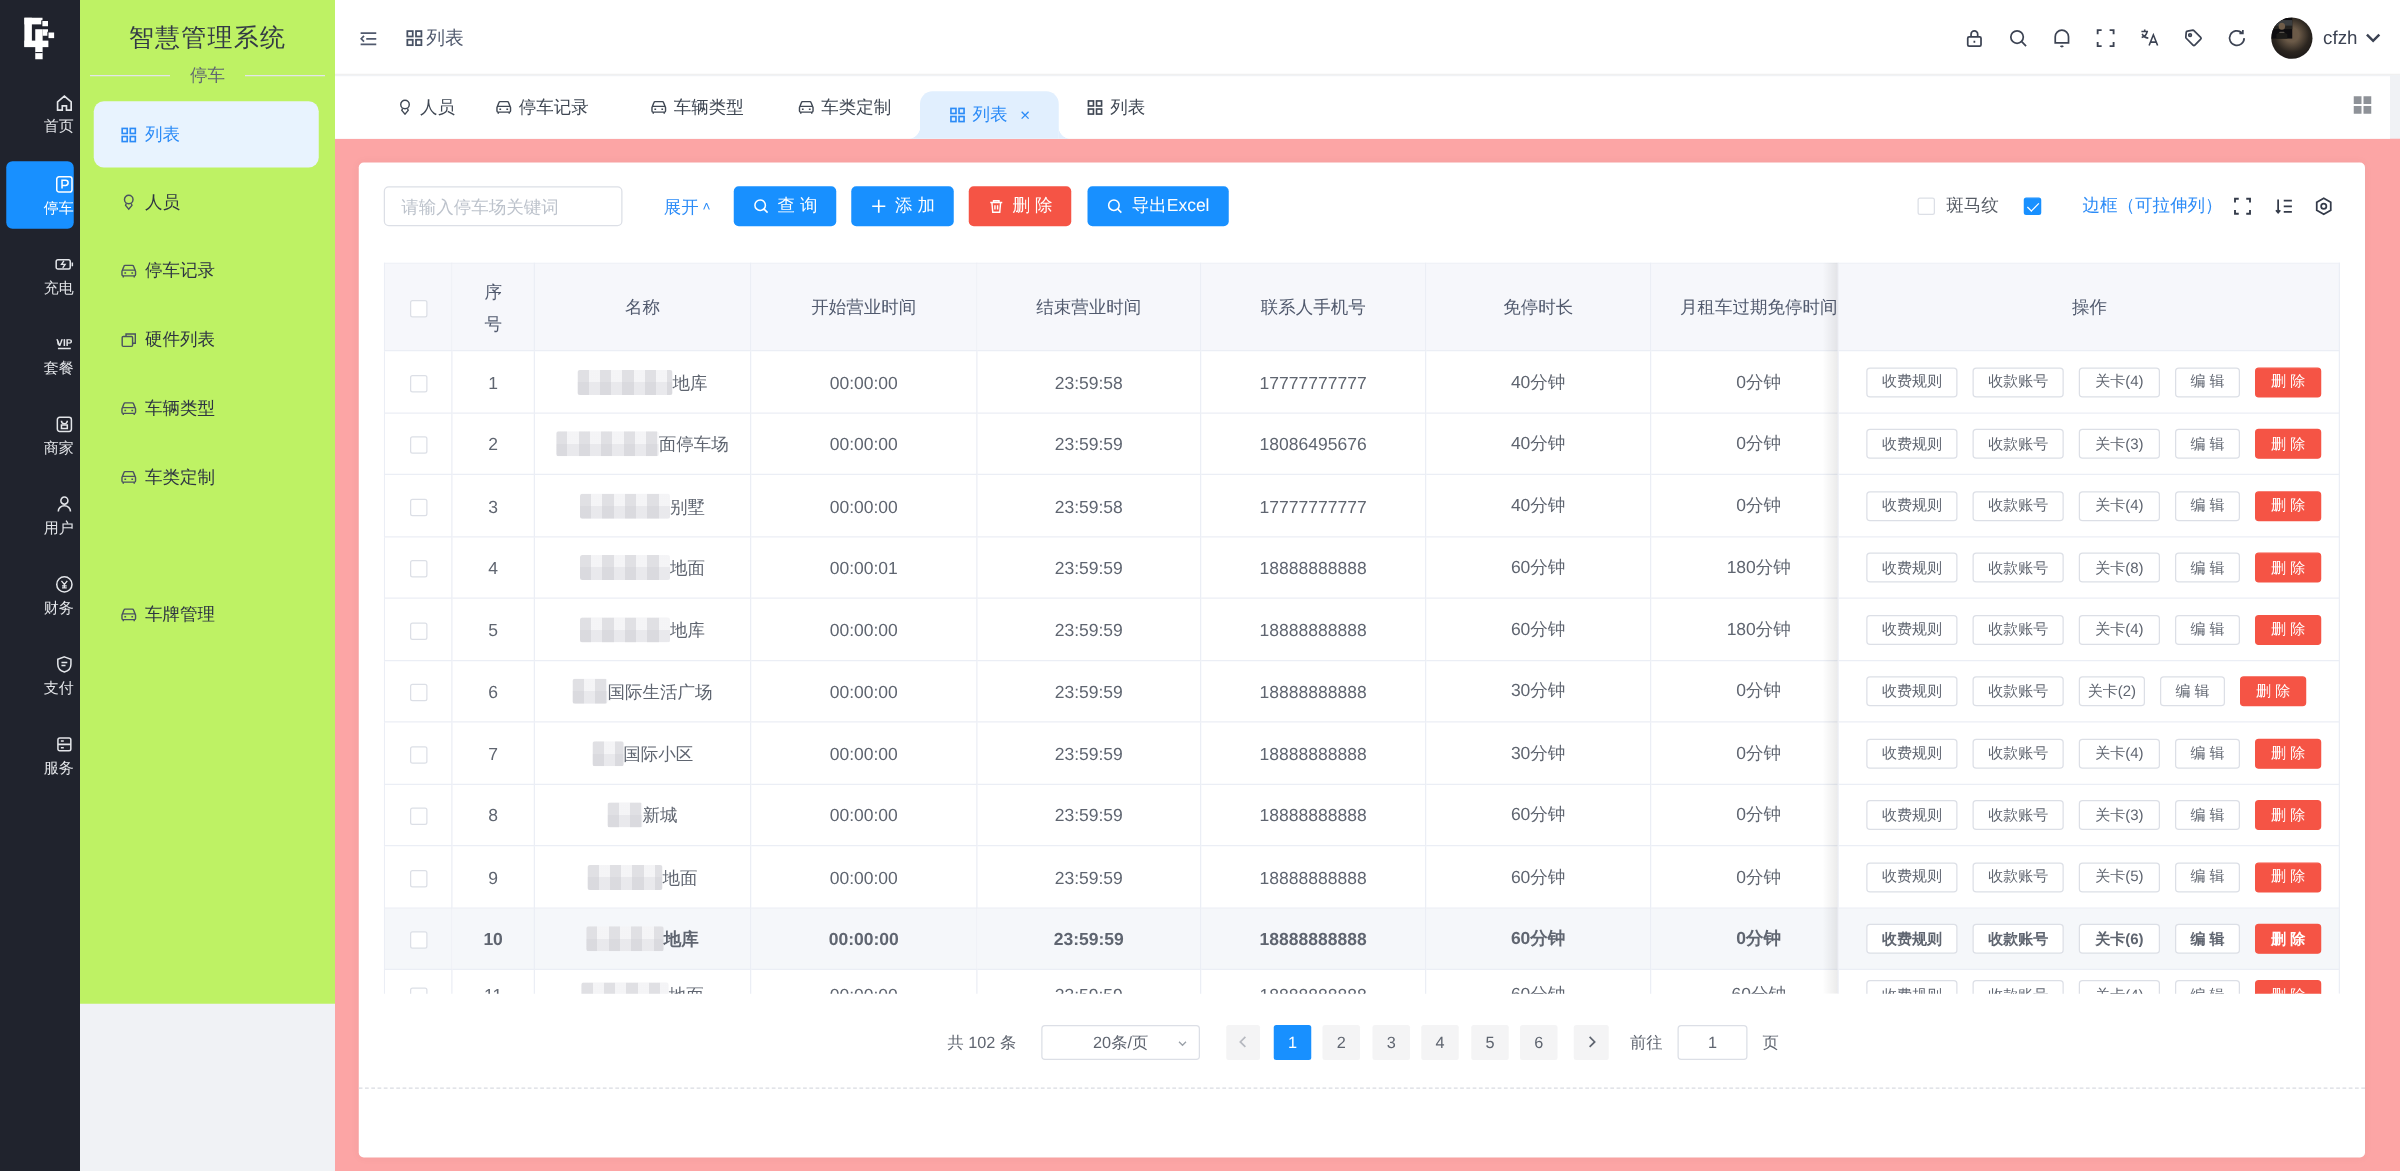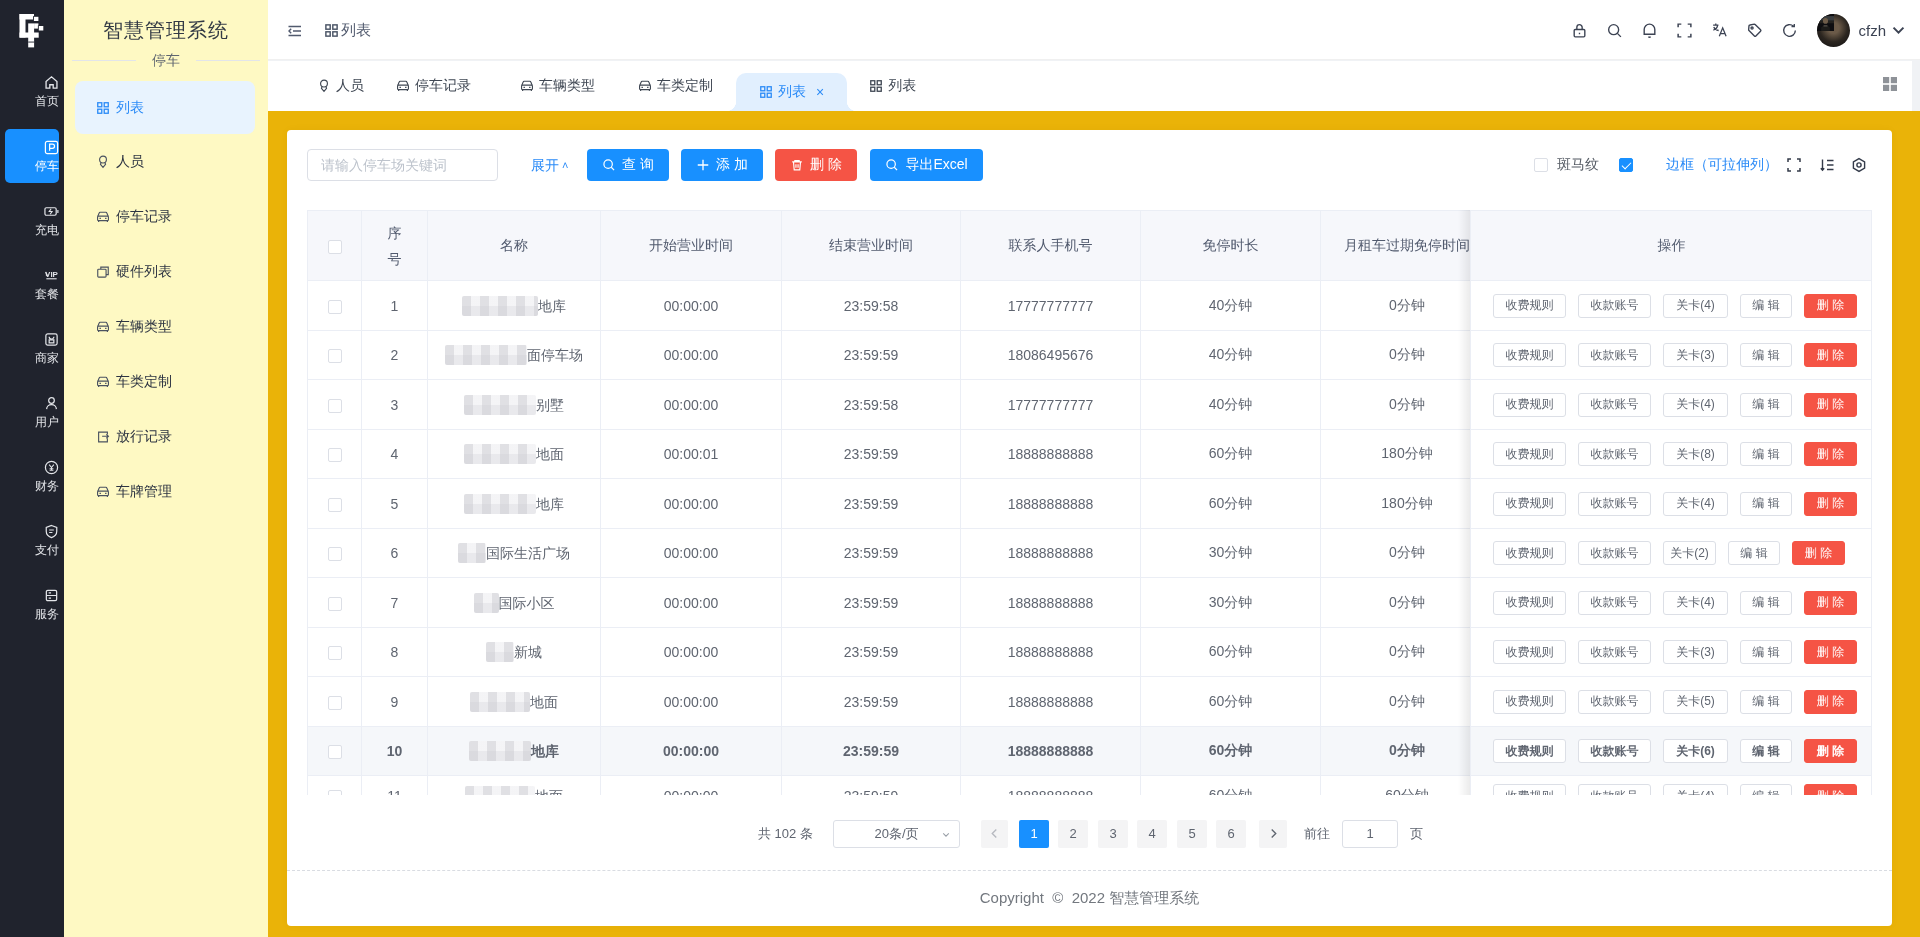--- a/index.html
+++ b/index.html
@@ -5,21 +5,21 @@
 <style>
 *{margin:0;padding:0;box-sizing:border-box;}
 html,body{width:1920px;height:937px;overflow:hidden;font-family:"Liberation Sans",sans-serif;background:#f0f2f5;}
 
 #iconbar{position:absolute;left:0;top:0;width:64px;height:937px;background:#20232d;z-index:30;}
 .ic-item{position:absolute;left:5px;width:54px;height:54px;border-radius:5px;display:flex;flex-direction:column;align-items:flex-end;justify-content:center;color:#e3e5e9;}
 .ic-item svg{width:15px;height:15px;display:block;}
 .ic-item .t{font-size:12px;margin-top:4px;line-height:14px;}
 .ic-item.active{background:#1890ff;color:#fff;}
 
-#menubar{position:absolute;left:64px;top:0;width:204px;height:937px;background:#fef9c3;z-index:20;}
+#menubar{position:absolute;left:64px;top:0;width:204px;height:803px;background:#bef264;z-index:20;}
 #menubar h1{font-size:20px;font-weight:400;color:#333a45;text-align:center;margin-top:17px;letter-spacing:1px;}
 .mdivider{position:absolute;top:53px;left:0;width:204px;height:14px;}
 .mdivider .ln{position:absolute;top:7px;height:1px;background:#e2e5ea;}
 .mdivider .tx{position:absolute;top:0;width:100%;text-align:center;font-size:14px;color:#5f6670;line-height:14px;}
 .m-item{position:absolute;left:11px;width:180px;height:53px;border-radius:8px;display:flex;align-items:center;color:#2d3442;font-size:14px;}
 .m-item svg{width:14px;height:14px;margin-left:21px;margin-right:6px;flex:none;}
 .m-item.sel{background:#e8f3fe;color:#2b8bf7;}
 
 #topbar{position:absolute;left:268px;top:0;width:1652px;height:60px;background:#fff;border-bottom:1px solid #f0f0f0;z-index:10;}
 #crumb{position:absolute;left:19px;top:21px;display:flex;align-items:center;color:#515a6e;font-size:15px;}
@@ -34,21 +34,21 @@
 .tabs{position:absolute;left:0;top:0;height:50px;display:flex;align-items:center;}
 .tab{display:flex;align-items:center;height:50px;padding:0 15px;color:#3f4753;font-size:14px;}
 .tab svg{width:14px;height:14px;margin-right:5px;}
 .tab.on{background:#e1effe;border-radius:10px 10px 0 0;color:#2b8bf7;height:38px;align-self:flex-end;position:relative;}
 .tab.on:before,.tab.on:after{content:"";position:absolute;bottom:0;width:10px;height:10px;}
 .tab.on:before{left:-10px;background:radial-gradient(circle at 0 0,transparent 10px,#e1effe 10.5px);}
 .tab.on:after{right:-10px;background:radial-gradient(circle at 100% 0,transparent 10px,#e1effe 10.5px);}
 .tab.on .x{margin-left:10px;font-size:14px;}
 #gridbtn{position:absolute;right:14px;top:15px;width:16px;height:16px;}
 
-#content{position:absolute;left:268px;top:111px;width:1652px;height:826px;background:#eab308;}
+#content{position:absolute;left:268px;top:111px;width:1652px;height:826px;background:#fca5a5;}
 #card{position:absolute;left:19px;top:19px;width:1605px;height:796px;background:#fff;border-radius:4px;box-shadow:0 0 8px rgba(0,0,0,0.04);}
 
 #toolbar{position:absolute;left:20px;top:19px;right:21px;height:32px;}
 #kwinput{position:absolute;left:0;top:0;width:191px;height:32px;border:1px solid #dcdfe6;border-radius:4px;font-size:14px;color:#bdc3cc;line-height:30px;padding-left:13px;background:#fff;}
 #expand{position:absolute;left:224px;top:0;height:32px;line-height:32px;color:#2b8bf7;font-size:14px;}
 .btn{position:absolute;top:0;height:32px;border-radius:4px;color:#fff;font-size:14px;display:flex;align-items:center;justify-content:center;background:#1890ff;}
 .btn svg{width:14px;height:14px;margin-right:6px;}
 .btn.red{background:#f55445;}
 #rctrl{position:absolute;right:4px;top:0;height:32px;display:flex;align-items:center;}
 .ckbox{width:14px;height:14px;border:1px solid #dcdfe6;border-radius:2px;background:#fff;}
@@ -210,25 +210,20 @@
         <path d="M2.2 7 L3.6 3.4 a1.2 1.2 0 0 1 1.1-.8 h6.6 a1.2 1.2 0 0 1 1.1.8 L13.8 7"></path>
         <rect x="1.8" y="7" width="12.4" height="5.2" rx="1"></rect>
         <path d="M3 12.2 V13.8 M13 12.2 V13.8 M4 9.6 H5.6 M10.4 9.6 H12"></path>
       </svg>车辆类型</div>
 <div class="m-item" style="top:355px">
  <svg viewBox="0 0 16 16" fill="none" stroke="#4a5260" stroke-width="1.3">
         <path d="M2.2 7 L3.6 3.4 a1.2 1.2 0 0 1 1.1-.8 h6.6 a1.2 1.2 0 0 1 1.1.8 L13.8 7"></path>
         <rect x="1.8" y="7" width="12.4" height="5.2" rx="1"></rect>
         <path d="M3 12.2 V13.8 M13 12.2 V13.8 M4 9.6 H5.6 M10.4 9.6 H12"></path>
       </svg>车类定制</div>
-<div class="m-item" style="top:410px">
- <svg viewBox="0 0 16 16" fill="none" stroke="#4a5260" stroke-width="1.3">
-        <path d="M13 9.5 V13.5 H3 V2.5 H13 V5"></path>
-        <path d="M7 7.2 H14 M11.8 5 L14.2 7.2 L11.8 9.4"></path>
-      </svg>放行记录</div>
 <div class="m-item" style="top:465px">
  <svg viewBox="0 0 16 16" fill="none" stroke="#4a5260" stroke-width="1.3">
         <path d="M2.2 7 L3.6 3.4 a1.2 1.2 0 0 1 1.1-.8 h6.6 a1.2 1.2 0 0 1 1.1.8 L13.8 7"></path>
         <rect x="1.8" y="7" width="12.4" height="5.2" rx="1"></rect>
         <path d="M3 12.2 V13.8 M13 12.2 V13.8 M4 9.6 H5.6 M10.4 9.6 H12"></path>
       </svg>车牌管理</div>
 </div>
 <div id="topbar">
 <div id="crumb">
  <svg width="16" height="16" viewBox="0 0 16 16" fill="none" stroke="#515a6e" stroke-width="1.4">
@@ -656,15 +651,14 @@
 <span class="pg-btn" style="left:870px;width:30px">5</span>
 <span class="pg-btn" style="left:909px;width:30px">6</span>
 <span class="pg-btn" style="left:952px;width:28px"><svg width="9" height="11" viewBox="0 0 10 12" fill="none" stroke="#5f6570" stroke-width="1.5">
             <path d="M3 1.5 L7.5 6 L3 10.5"></path>
           </svg></span>
 <span style="left:997px">前往</span>
 <span class="pg-in">1</span>
 <span style="left:1103px">页</span>
 </div>
 <div id="dash"></div>
-<div id="copyr">Copyright &nbsp;©&nbsp; 2022 智慧管理系统</div>
 </div>
   </div>
 
 </body></html>

